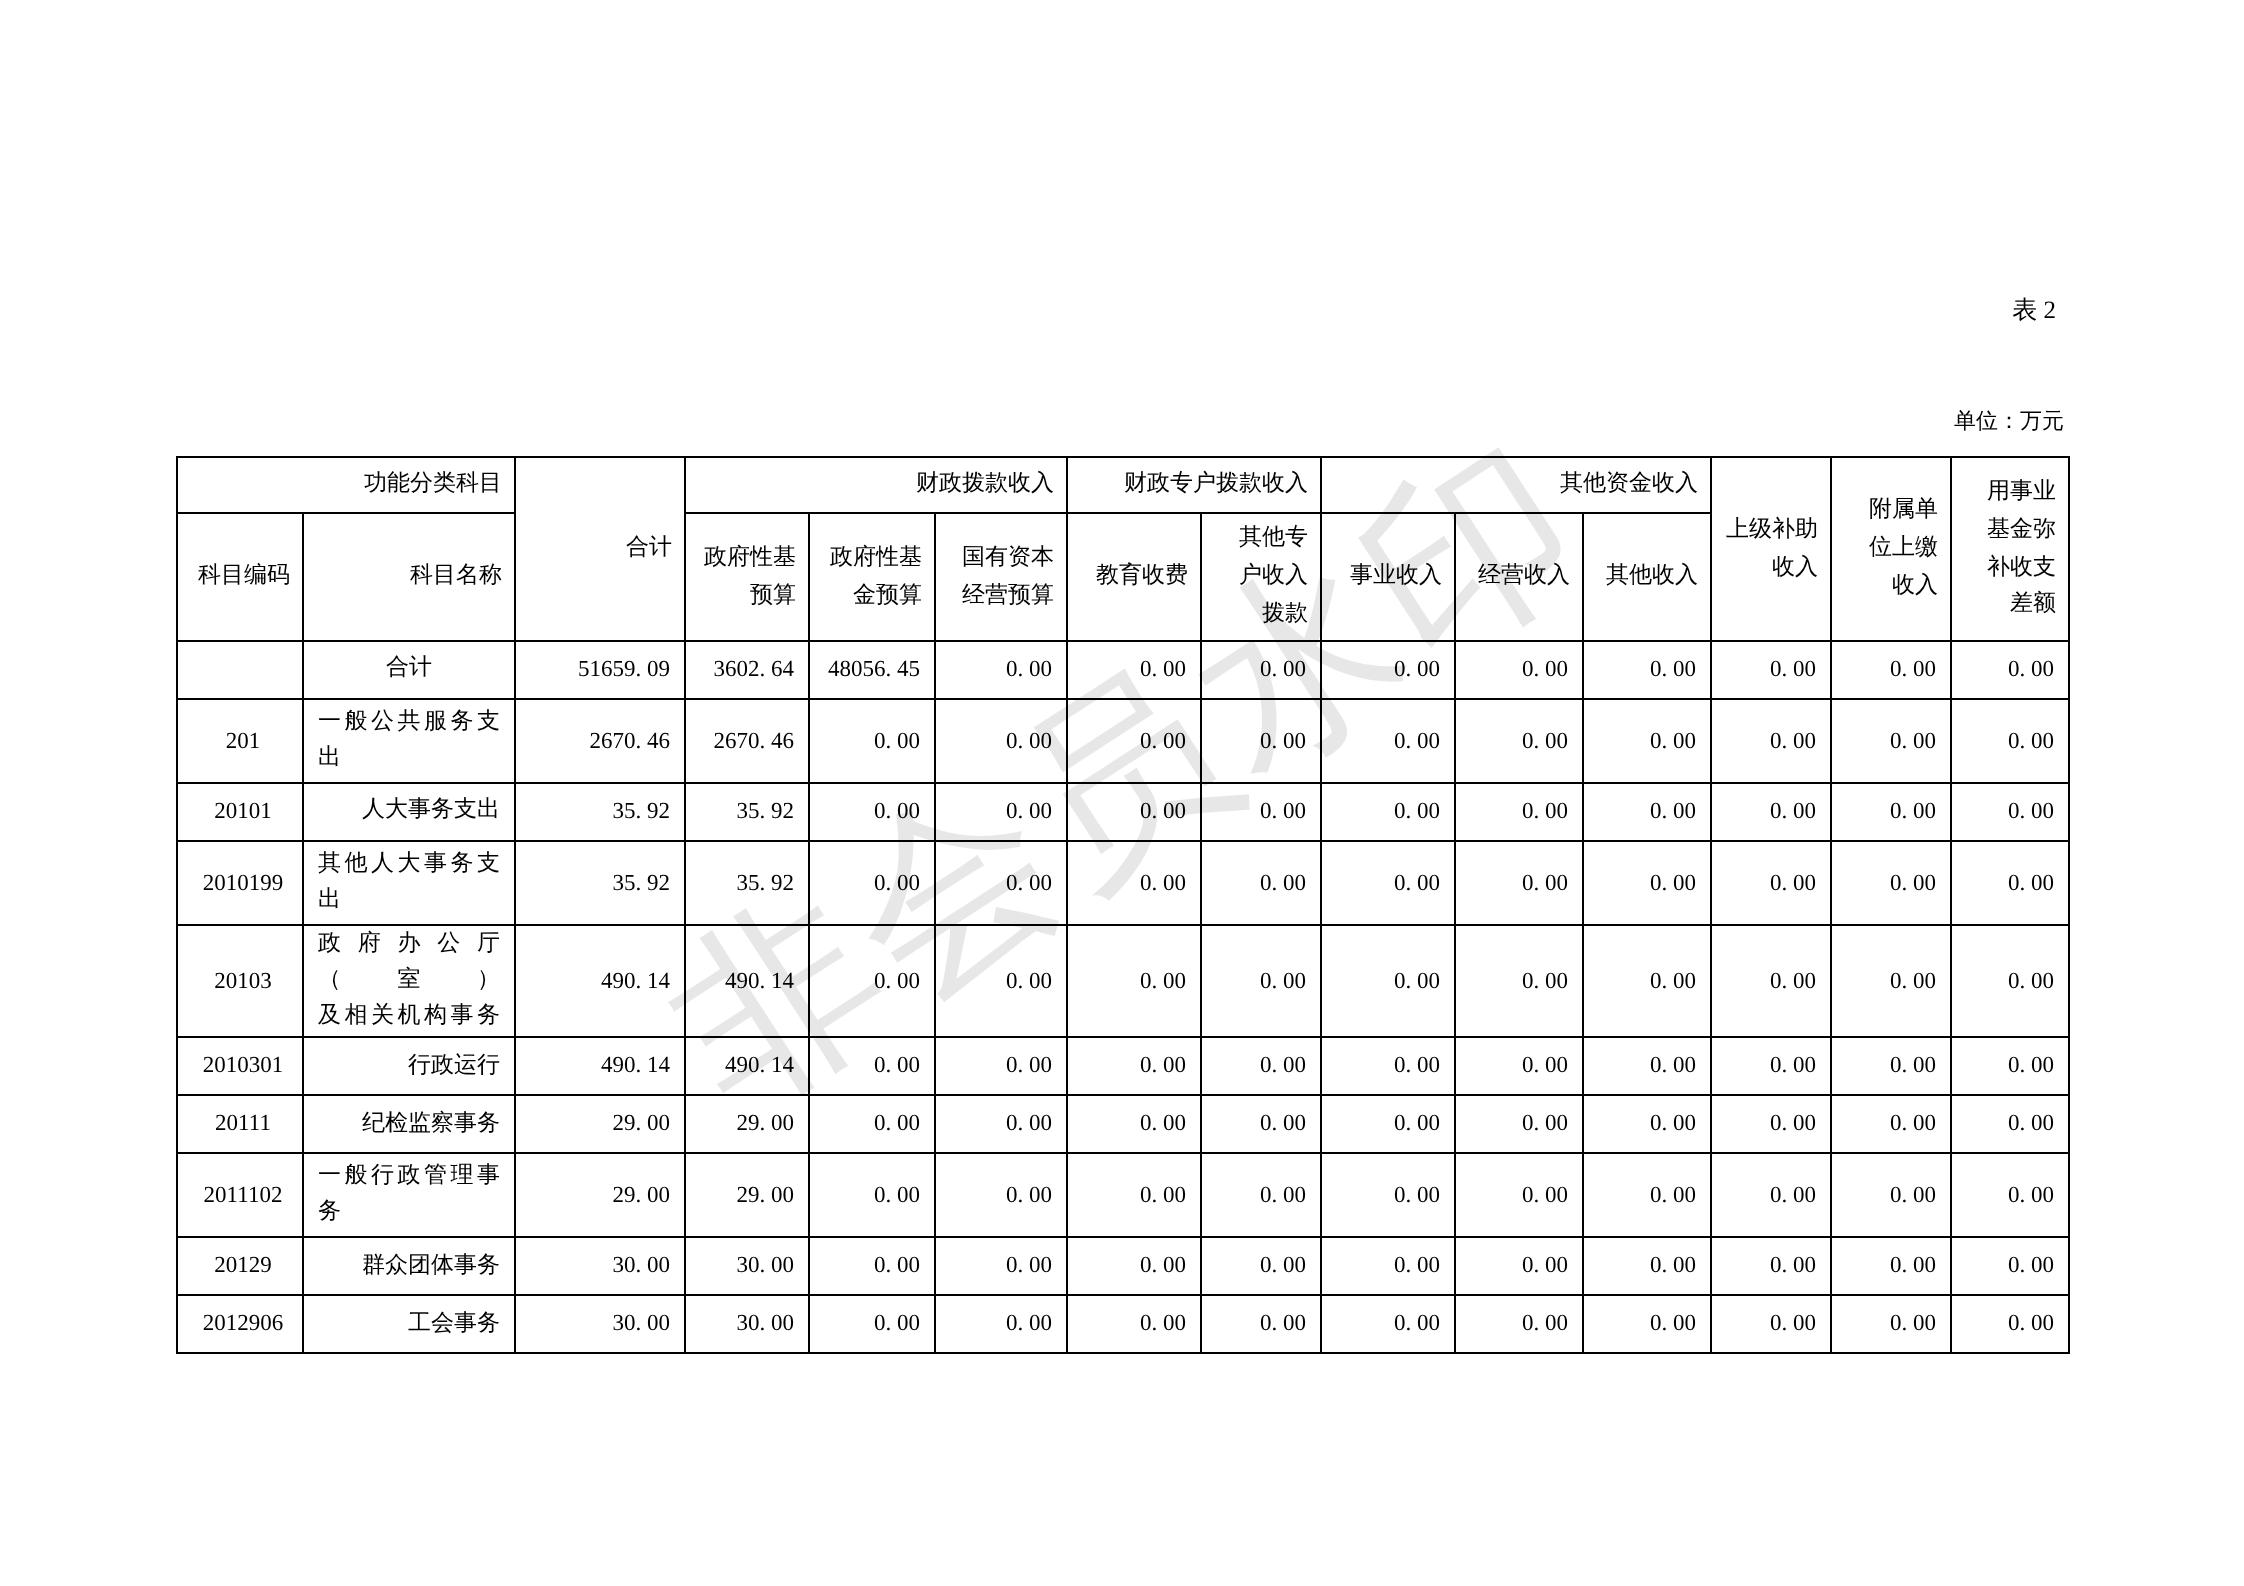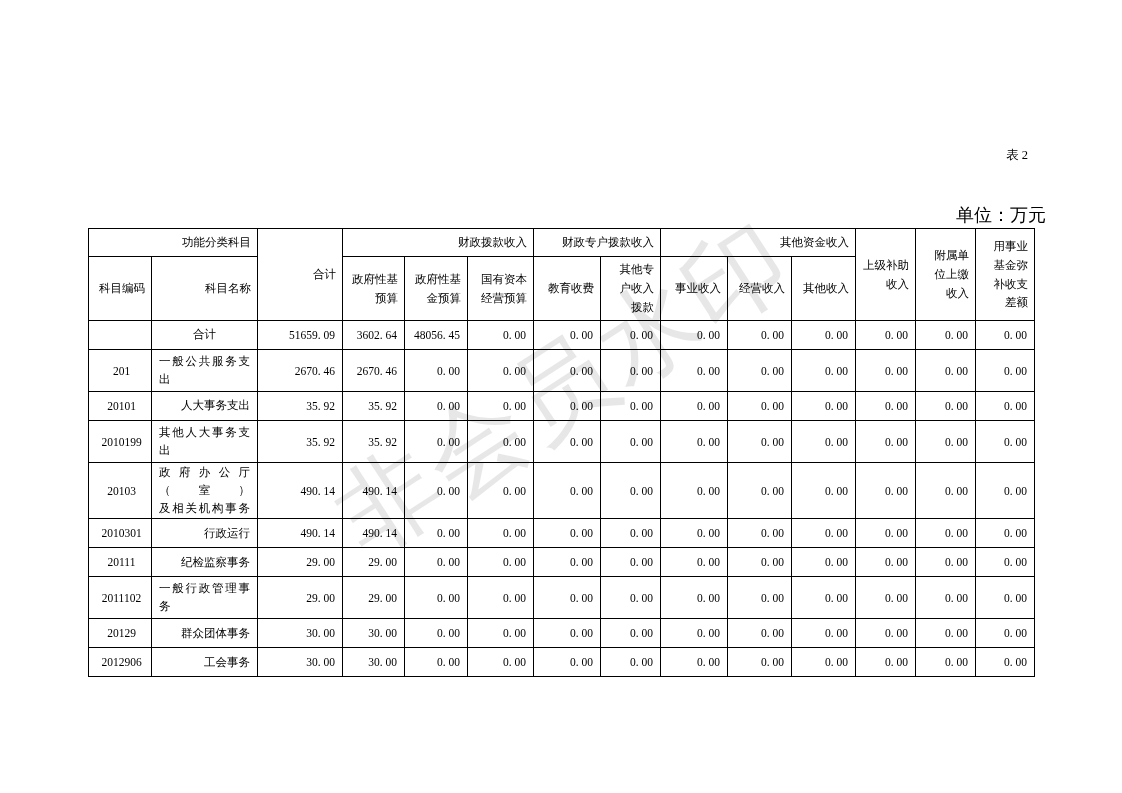--- a/index.html
+++ b/index.html
@@ -4,21 +4,21 @@
 <style>
   html,body{margin:0;padding:0;background:#ffffff;}
   body{width:1122px;height:793px;font-family:"Liberation Serif","DejaVu Serif",serif;color:#000;}
   .page{position:relative;width:1122px;height:793px;background:#fff;overflow:hidden;}
 
   .table-tag{position:absolute;top:147px;right:94px;font-size:12.5px;}
   .doc-title{position:absolute;top:173px;left:0;width:1122px;text-align:center;
              font-size:16.5px;font-weight:bold;letter-spacing:1px;}
   .meta-left{position:absolute;top:203px;left:95px;font-size:12.5px;}
   .meta-left .val{margin-left:9px;}
-  .meta-right{position:absolute;top:203px;right:76px;font-size:18px;}
+  .meta-right{position:absolute;top:203px;right:90px;font-size:11px;}
 
   table.budget{position:absolute;top:228px;left:88px;width:946px;
                border-collapse:collapse;table-layout:fixed;}
   .budget th,.budget td{border:1px solid #000;font-size:11.5px;font-weight:normal;
                vertical-align:middle;padding:1px 2px;overflow:hidden;}
   .budget th{text-align:right;white-space:pre-line;line-height:1.65;padding:1px 6px;}
   .budget td.code{text-align:center;padding-left:5px;}
   .budget td.name{text-align:right;padding:1px 7px;line-height:1.55;}
   .budget td.name.wrap{white-space:pre-line;text-align:justify;text-align-last:justify;margin-left:31px;}
   .budget td.name.center{text-align:center;}

